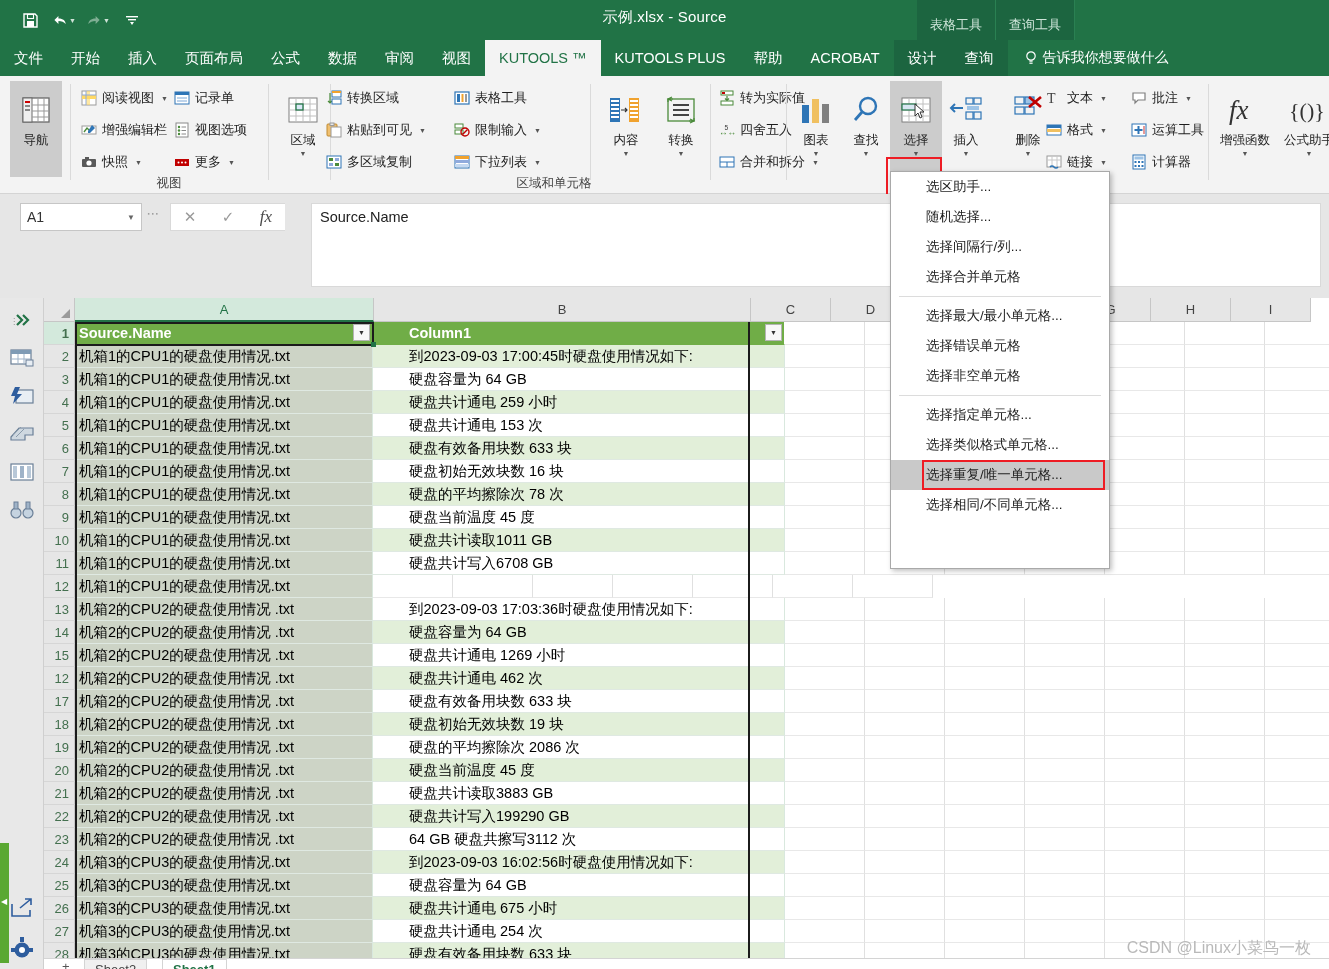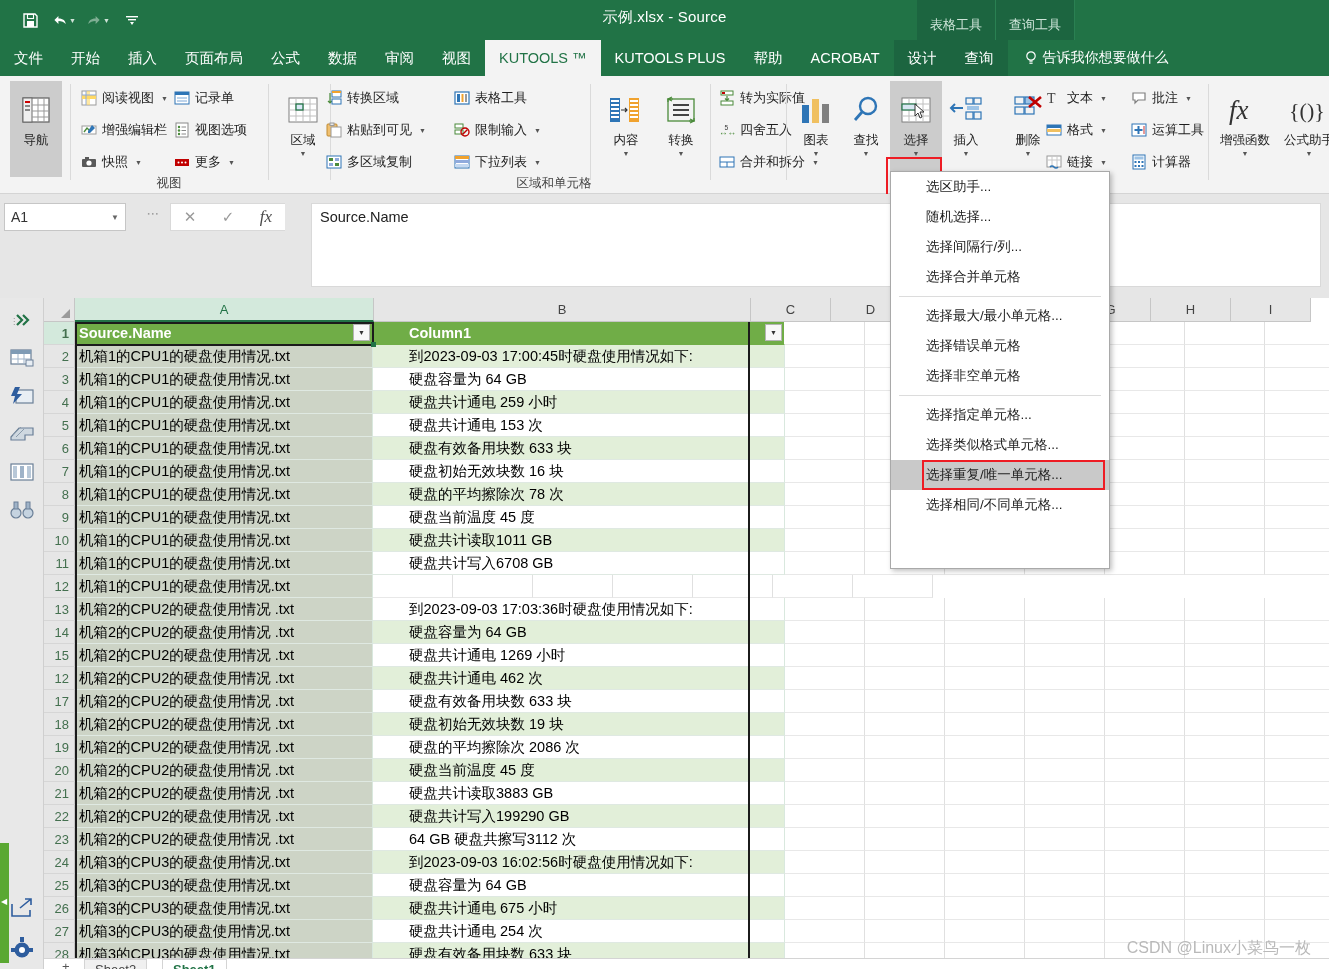--- a/index.html
+++ b/index.html
@@ -80,21 +80,21 @@
   .redbox{
     position:absolute; border:2px solid #ee1c24; pointer-events:none;
   }
 
   
   .fbar{
     position:absolute; left:0; top:194px; width:1329px; height:104px;
     background:#e6e6e6;
   }
   .namebox{
-    position:absolute; left:4px; top:9px; width:122px; height:28px;
+    position:absolute; left:20px; top:9px; width:122px; height:28px;
     background:#fff; border:1px solid #c6c6c6; display:flex; align-items:center;
     padding:0 6px; font-size:14px; color:#333;
   }
   .namebox .nb-caret{ margin-left:auto; font-size:8px; color:#666; }
   .fb-dots{
     position:absolute; left:148px; top:14px; font-size:12px; color:#8a8a8a;
     letter-spacing:0; line-height:9px; writing-mode:vertical-rl;
   }
   .fb-btns{
     position:absolute; left:170px; top:9px; height:28px; display:flex; align-items:center;

